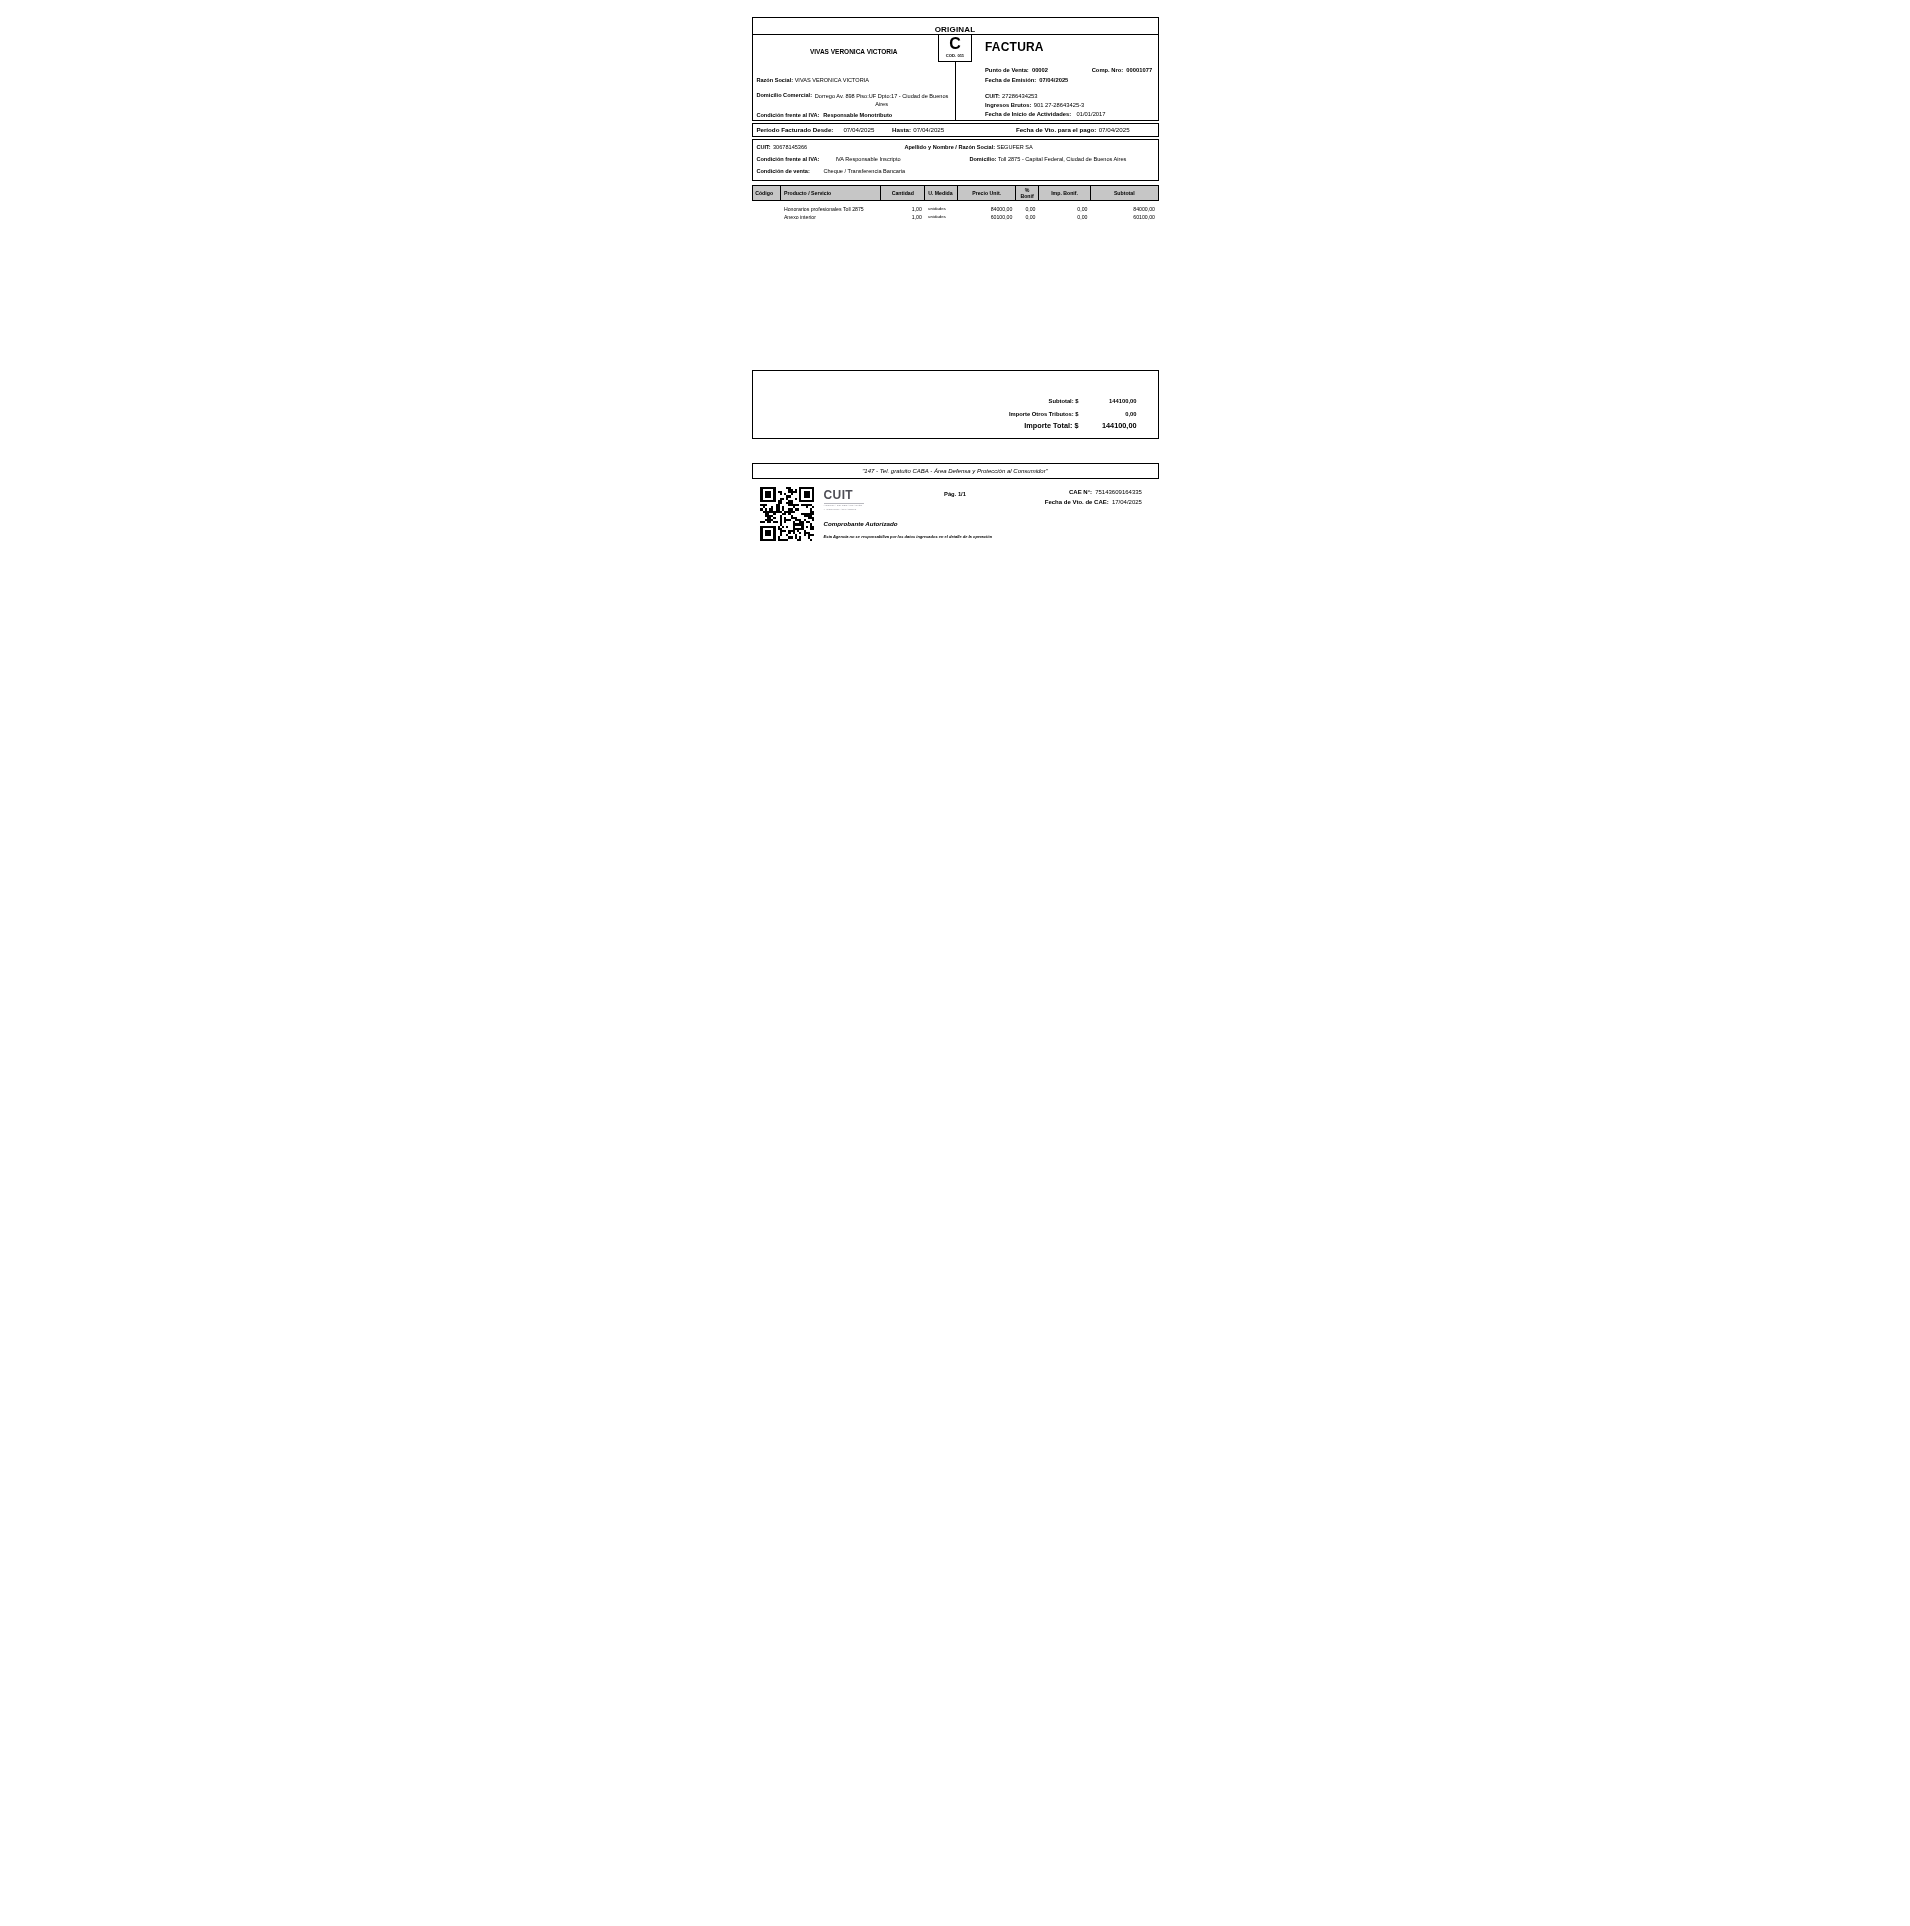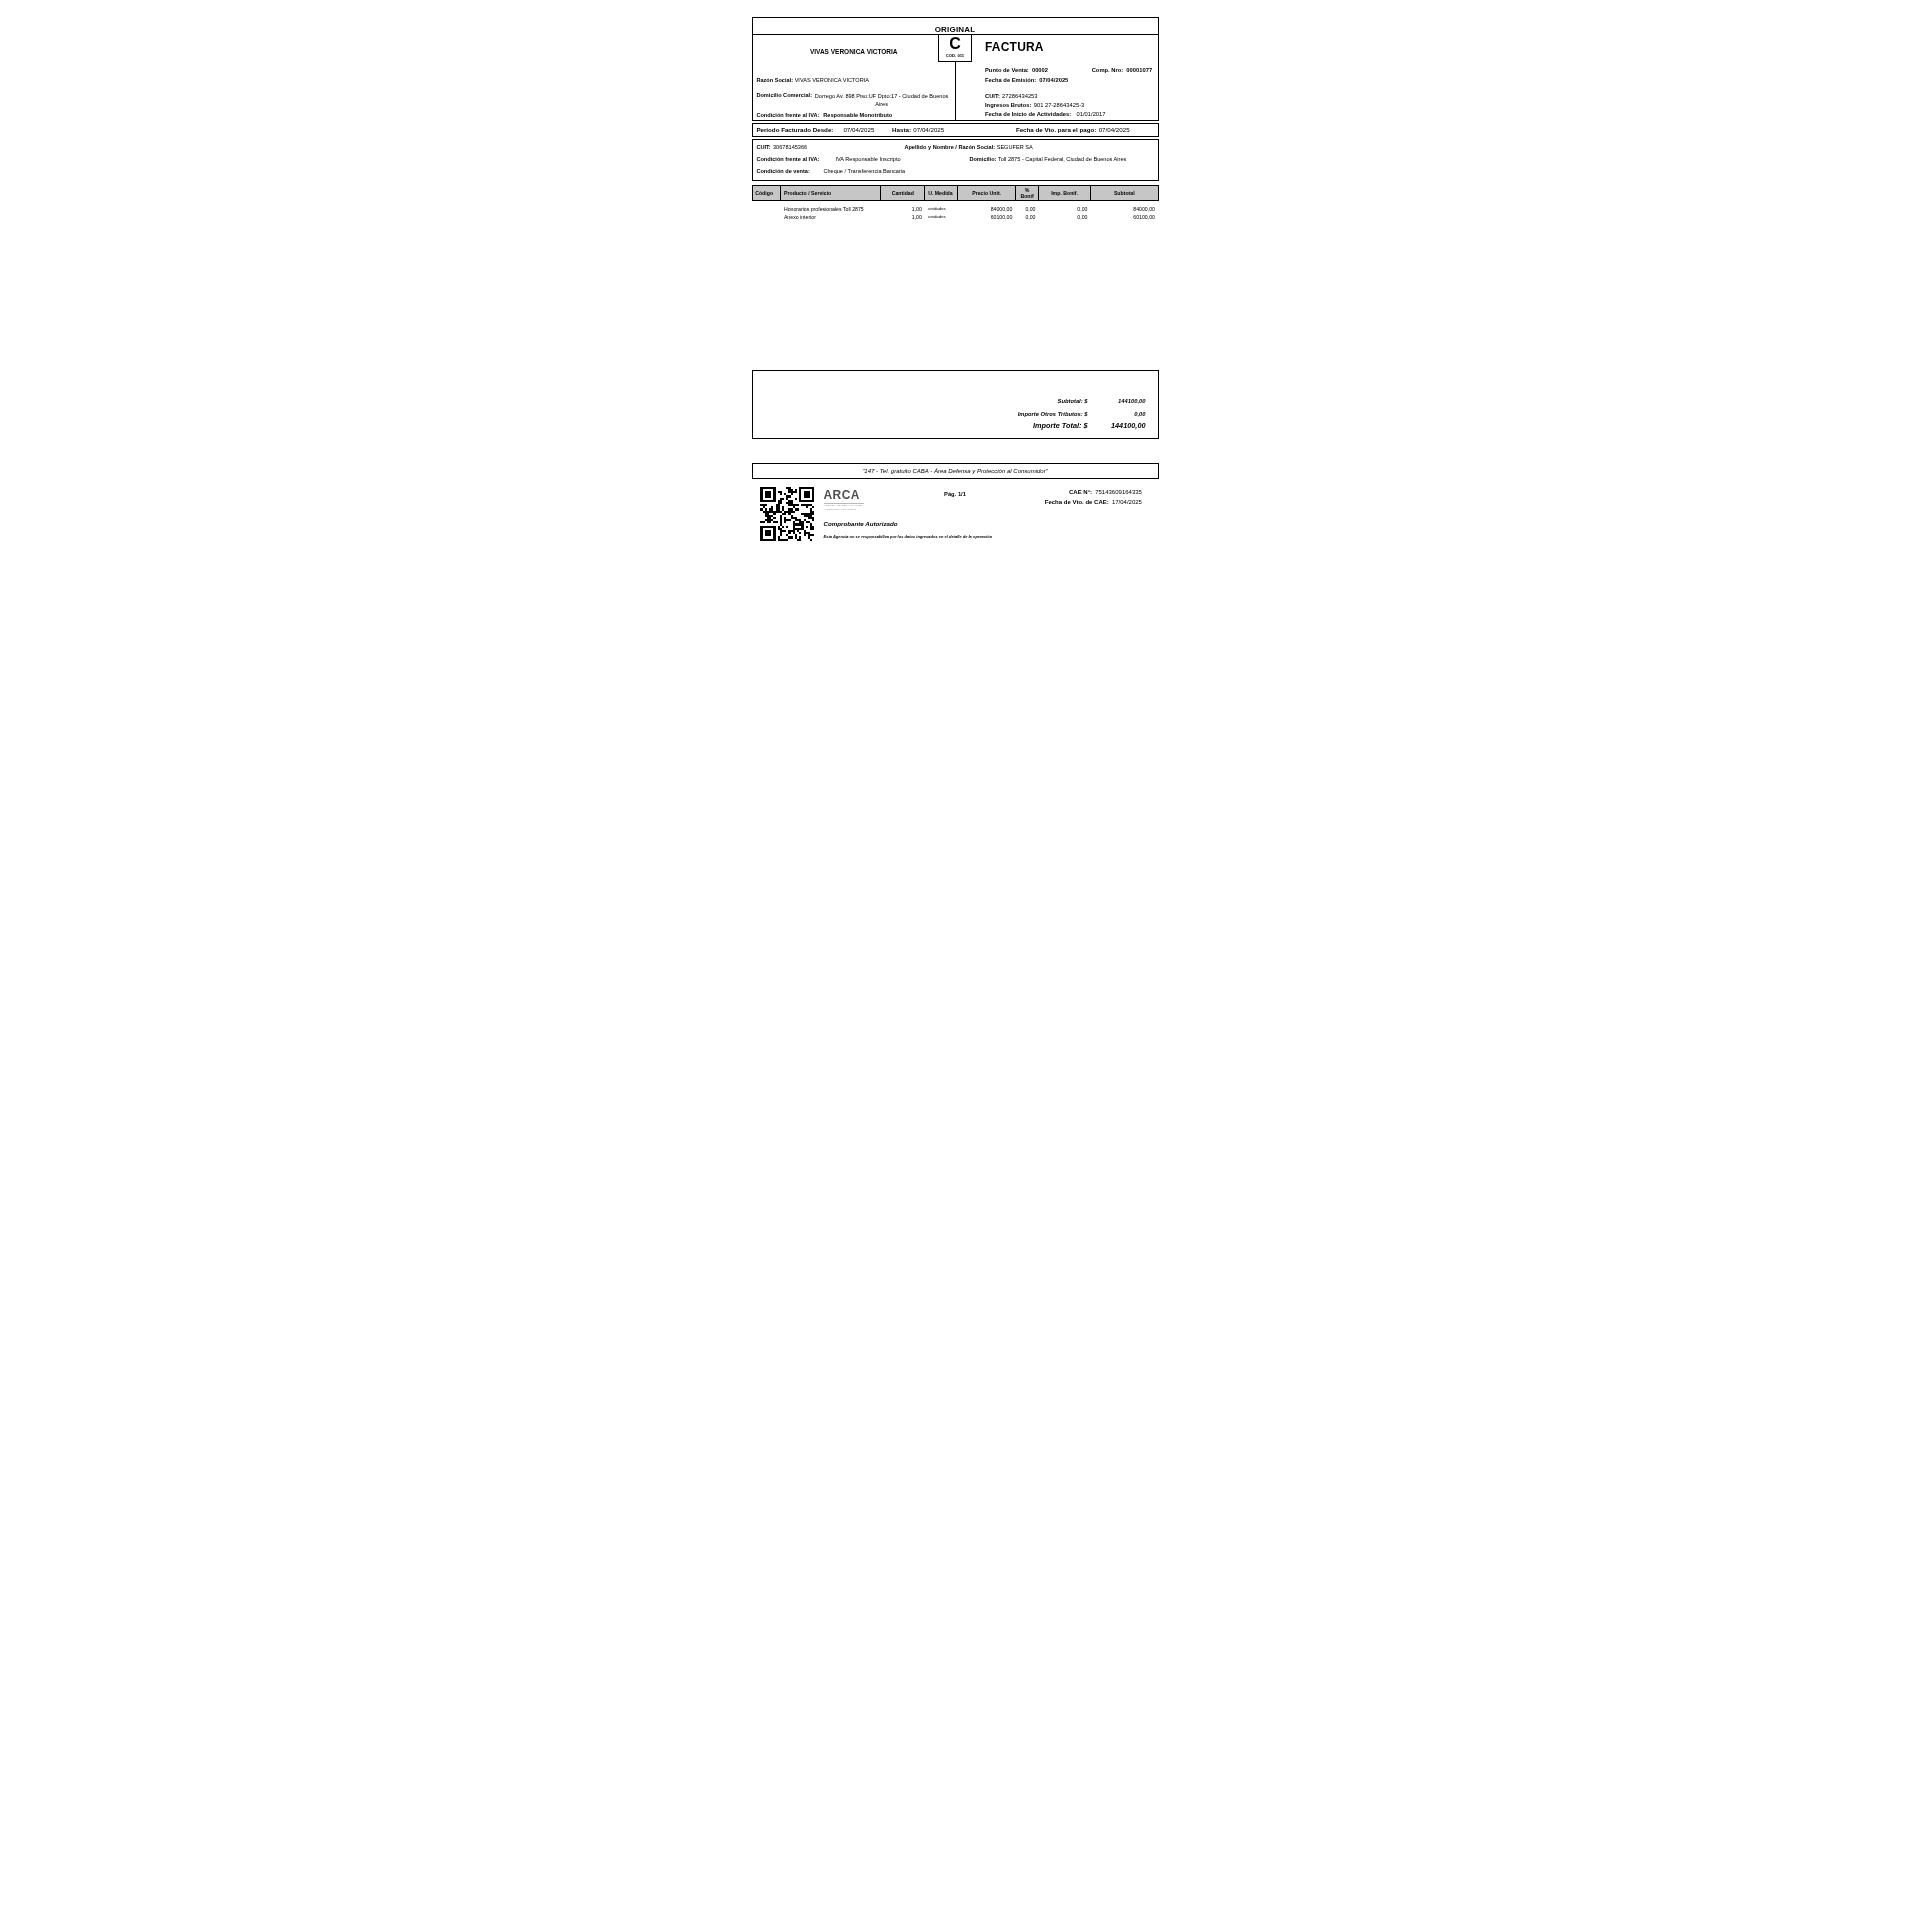--- a/index.html
+++ b/index.html
@@ -70,21 +70,21 @@
   table.items th { background:#c6c6c6; border:0.8px solid #000; font-weight:bold; height:11.2px; padding:0.8px 2.7px; font-size:5.2px; }
   table.items td { border:none; padding:1.5px 3.1px 0.8px 3.1px; }
   table.items tr.first td { padding-top:4.6px; }
   .al { text-align:left; }
   .ac { text-align:center; }
   .ar { text-align:right; }
   td.unit { font-size:4.4px; }
 
   
   .totals-box { margin-top:149px; height:69px; position:relative; }
-  .t-row { position:absolute; right:12px; display:flex; align-items:baseline;font-style:italic; }
+  .t-row { position:absolute; right:21px; display:flex; align-items:baseline; }
   .t-label { font-weight:bold; font-size:5.8px; text-align:right; }
   .t-value { width:58px; text-align:right; font-weight:bold; font-size:5.8px; }
   .t-sub { top:27px; }
   .t-otros { top:40px; }
   .t-total { top:50px; }
   .t-total .t-label, .t-total .t-value { font-size:7.3px; }
 
   
   .notice-box { margin-top:24px; height:16px; display:flex; align-items:center; justify-content:center; font-style:italic; font-size:6px; }
 
@@ -885,21 +885,21 @@
         <div class="d"></div>
         <div class="d"></div>
         <div></div>
         <div></div>
         <div></div>
         <div></div>
         <div class="d"></div>
         <div></div>
       </div>
     <div class="arca">
-      <div class="arca-name">ARCA</div>
+      <div class="arca-name">CUIT</div>
       <div class="arca-tag">
         <span>AGENCIA DE RECAUDACIÓN</span><br>
         <span>Y CONTROL ADUANERO</span>
       </div>
     </div>
     <div class="authorized">Comprobante Autorizado</div>
     <div class="disclaimer">Esta Agencia no se responsabiliza por los datos ingresados en el detalle de la operación</div>
     <div class="pag">Pág. 1/1</div>
     <div class="cae-block">
       <div class="line">

